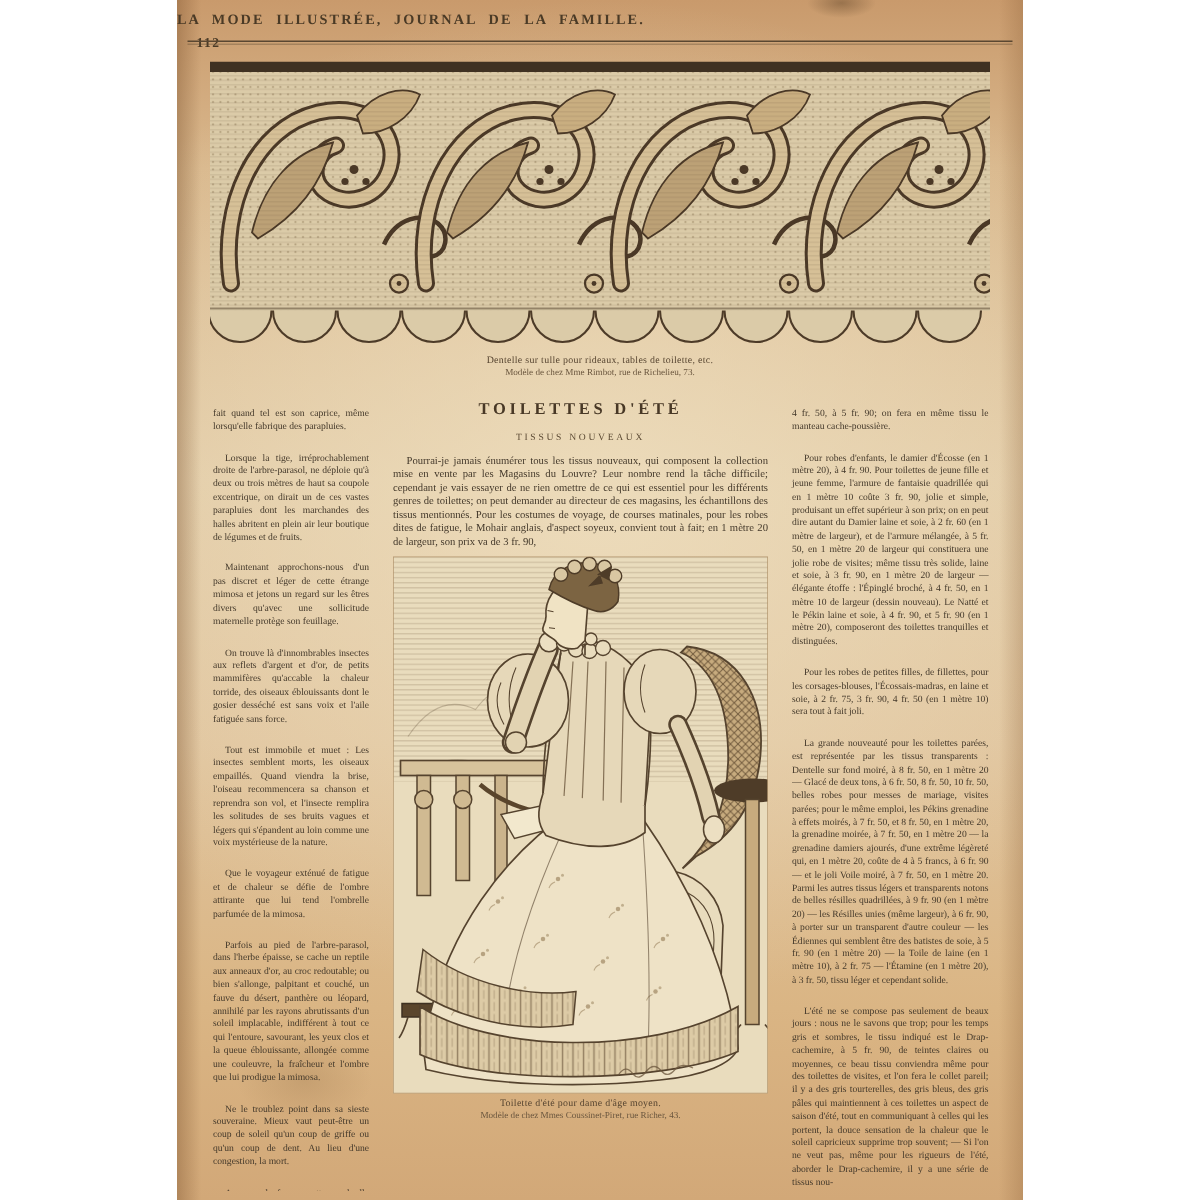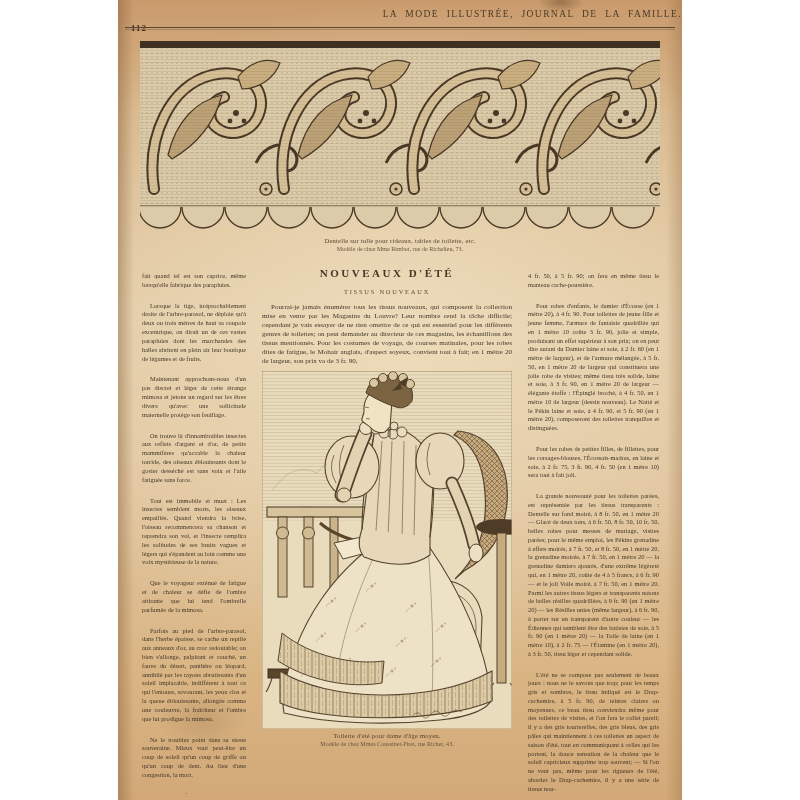--- a/index.html
+++ b/index.html
@@ -15,21 +15,21 @@
       linear-gradient(180deg,#c99a6c 0%,#d9b88d 14%,#e2cba6 40%,#e0c49d 62%,#dab584 84%,#d2a878 100%);
   }
   .edge{position:absolute;top:0;bottom:0;width:16px;pointer-events:none;}
   .edge.l{left:0;background:linear-gradient(90deg,rgba(120,78,42,.38),rgba(120,78,42,0));}
   .edge.r{right:0;background:linear-gradient(270deg,rgba(140,96,55,.30),rgba(140,96,55,0));}
   .stain{position:absolute;border-radius:50%;pointer-events:none;}
   .stain.s1{left:420px;top:-8px;width:46px;height:20px;background:radial-gradient(closest-side,rgba(94,66,38,.45),rgba(94,66,38,0));}
   .stain.s2{left:40px;top:690px;width:90px;height:60px;background:radial-gradient(closest-side,rgba(120,84,46,.18),rgba(120,84,46,0));}
   
   .pagenum{position:absolute;left:13px;top:23px;font-size:9px;font-weight:bold;letter-spacing:1px;color:#4a3a26;}
-  .masthead{position:absolute;left:0;right:0;top:9px;text-align:right;font-size:9.5px;font-weight:normal;
+  .masthead{position:absolute;left:0;right:0;top:9px;text-align:left;font-size:9.5px;font-weight:bold;
     letter-spacing:1.4px;word-spacing:4px;color:#4a3a26;}
   .header-rule{position:absolute;left:7px;right:7px;top:27px;height:1.4px;background:#5a4731;}
   .header-rule:after{content:"";position:absolute;left:0;right:0;top:2.2px;height:.7px;background:rgba(90,71,49,.35);}
   
   .lace-wrap{position:absolute;left:22px;top:41px;width:520px;height:191px;}
   .cap{position:absolute;left:0;right:0;text-align:center;color:#564430;}
   .cap .c1{font-size:6.6px;letter-spacing:.2px;}
   .cap .c2{font-size:6.1px;color:#6a563e;margin-top:1.5px;}
   .lace-cap{top:237px;}
   
@@ -140,21 +140,21 @@
     <p class="para">Ne le troublez point dans sa sieste souveraine. Mieux vaut peut-être un coup de soleil qu'un coup de griffe ou qu'un coup de dent. Au lieu d'une congestion, la mort.</p>
     <p class="para">Au grand fauve cette ombrelle appartient. Que lui importent l'insecte et l'oiseau! Honore-t-il même d'un regard dédaigneux le petit singe qui, fuyant l'orage ou la chaleur, s'élance d'un bond sur l'arbre protecteur?</p>
     <p class="para">Drapé dans sa majesté sauvage prête-t-il même une attention méprisante aux grimaces diaboliques du pauvre quadrumane caché dans le feuillage de la mimosa-parasol qui abrite indistinctement : insectes, fauves, reptiles, oiseaux, faibles et forts, petits et grands, infimes et redoutables, tous ceux qui viennent lui demander l'hospitalité?</p>
     <p class="para author">FULBERT-DUMONTEIL.</p>
     <svg class="divider" width="46" height="8" viewBox="0 0 46 8">
       <path d="M1,4 Q5,0 9,4 T17,4 T25,4 T33,4 T41,4 L45,4" fill="none" stroke="#55432e" stroke-width="1"></path>
     </svg>
   </div>
 
   <div class="col col-mid">
-    <div class="headline">NOUVEAUX D'ÉTÉ</div>
+    <div class="headline">TOILETTES D'ÉTÉ</div>
     <div class="subhead">TISSUS NOUVEAUX</div>
     <p class="mid-para">Pourrai-je jamais énumérer tous les tissus nouveaux, qui composent la collection mise en vente par les Magasins du Louvre? Leur nombre rend la tâche difficile; cependant je vais essayer de ne rien omettre de ce qui est essentiel pour les différents genres de toilettes; on peut demander au directeur de ces magasins, les échantillons des tissus mentionnés. Pour les costumes de voyage, de courses matinales, pour les robes dites de fatigue, le Mohair anglais, d'aspect soyeux, convient tout à fait; en 1 mètre 20 de largeur, son prix va de 3 fr. 90,</p>
 
     <svg class="illo" width="250" height="358" viewBox="0 0 250 358">
       <defs>
         <pattern id="wick" width="5" height="5" patternUnits="userSpaceOnUse">
           <path d="M0,0 L5,5 M5,0 L0,5" stroke="#5a452c" stroke-width="0.7" opacity="0.75"></path>
         </pattern>
         <pattern id="pleat" width="7" height="8" patternUnits="userSpaceOnUse">
           <path d="M1,0 L1,8" stroke="#5a452c" stroke-width="1" opacity="0.55"></path>

